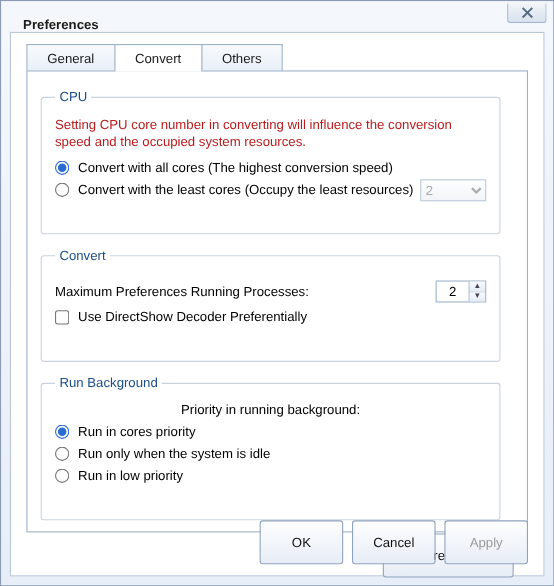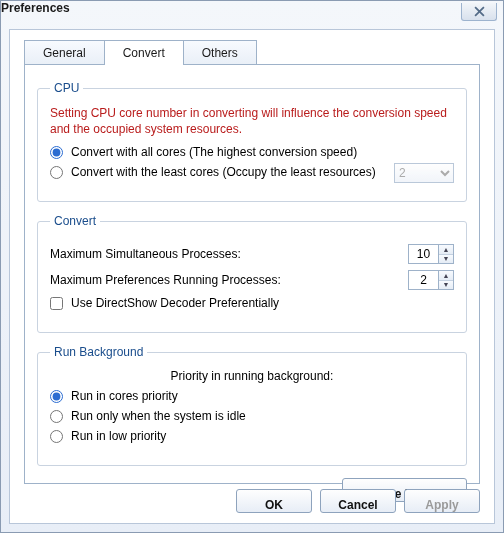--- a/index.html
+++ b/index.html
@@ -1,42 +1,42 @@
 <!DOCTYPE html>
 <html><head>
 <meta charset="utf-8">
 <style>
 * { box-sizing: border-box; font-family: "Segoe UI", Tahoma, sans-serif; font-size: 12px; }
 body { margin: 0; background: #fff; }
 .window { width: 504px; height: 533px; background: linear-gradient(#f4f7fb, #e8eef7); border: 1px solid #8a9bb2; position: relative; }
-.titlebar { height: 28px; display: flex; align-items: flex-start; padding: 0 0; }
+.titlebar { height: 28px; display: flex; align-items: flex-end; padding: 0 20px; }
 .title { font-weight: bold; color: #1a1a1a; font-size: 12px; }
 .close-btn { position: absolute; right: 6px; top: 2px; width: 36px; height: 18px; background: linear-gradient(#f2f5f9,#d8e1ed); border: 1px solid #9db3ce; border-top: none; border-radius: 0 0 3px 3px; display:flex; align-items:center; justify-content:center; color:#536b87; cursor:pointer; }
 .close-btn svg { width:11px; height:11px; }
 .client { position:absolute; left:8px; right:8px; top:28px; bottom:8px; background:#fff; border:1px solid #b8c6d9; }
 .tabstrip { display:flex; padding: 10px 14px 0 14px; gap:0; }
 .tab { padding: 5px 18px; border:1px solid #9eb2c9; border-bottom:none; background:linear-gradient(#f7fafe,#e9eff7); color:#1a1a1a; cursor:pointer; margin-right:-1px; }
 .tab.active { background:#fff; position:relative; z-index:2; }
 .tab.active::after { content:""; position:absolute; left:0; right:0; bottom:-1px; height:1px; background:#fff; }
 .tabpage { margin: 0 14px 0 14px; border:1px solid #9eb2c9; background:#fff; padding:10px 12px 14px 12px; position:relative; top:-1px; height:420px; }
-fieldset { border:1px solid #c9d3e0; border-radius:3px; margin: 6px 0 12px 0; padding: 10px 12px 16px 12px; }
+fieldset { border:1px solid #c9d3e0; border-radius:3px; margin: 6px 12px 12px 0; padding: 10px 12px 27px 12px; }
 legend { color:#1a4d8c; padding:0 4px; }
 .desc { color:#b91c1c; margin: 0 0 8px 0; line-height:1.35; }
 .radio-row, .check-row { display:flex; align-items:flex-end; gap:8px; margin: 6px 0; }
 .radio-row input, .check-row input { margin:0; accent-color:#2b6cd1; }
 .sel-wrap { display:flex; justify-content:flex-end; margin-top:-22px; margin-bottom:2px; }
 select { width:60px; height:20px; border:1px solid #9eb2c9; background:linear-gradient(#fefefe,#ecf1f8); color:#888; }
 .kv { display:flex; align-items:center; justify-content:space-between; margin:6px 0; }
 .spinner { display:flex; width:46px; border:1px solid #9eb2c9; background:#fff; }
 .spinner .val { flex:1; text-align:center; line-height:18px; }
 .spinner .arrows { width:15px; display:flex; flex-direction:column; border-left:1px solid #9eb2c9; }
 .spinner .arrows button { flex:1; border:none; background:linear-gradient(#f7fafe,#e5ecf5); font-size:7px; line-height:8px; padding:0; cursor:pointer; color:#445; }
 .spinner .arrows button:first-child { border-bottom:1px solid #c3d0e0; }
 .restore-row { display:flex; justify-content:flex-end; margin-top:2px; }
-.btn { height:24px; padding:8px 14px; border:1px solid #8ea3bd; background:linear-gradient(#fefefe,#e7edf6); border-radius:3px; cursor:pointer; color:#111;font-weight:bold; }
+.btn { height:40px; padding:8px 14px; border:1px solid #8ea3bd; background:linear-gradient(#fefefe,#e7edf6); border-radius:3px; cursor:pointer; color:#111; }
 .btn[disabled] { color:#9a9a9a; cursor:default; }
 .footer { position:absolute; right:14px; bottom:10px; display:flex; gap:8px; }
 .footer .btn { min-width:76px; }
 </style>
 </head>
 <body>
 
 <div class="window">
   <div class="titlebar">
     <span class="title">Preferences</span>
@@ -70,30 +70,20 @@
         <div class="sel-wrap">
           <select disabled="">
             <option>2</option>
           </select>
         </div>
       </fieldset>
 
       <fieldset>
         <legend>Convert</legend>
         <div class="kv">
-          <span>Maximum Simultaneous Processes:</span>
-          <div class="spinner">
-            <span class="val">10</span>
-            <span class="arrows">
-              <button>▲</button>
-              <button>▼</button>
-            </span>
-          </div>
-        </div>
-        <div class="kv">
           <span>Maximum Preferences Running Processes:</span>
           <div class="spinner">
             <span class="val">2</span>
             <span class="arrows">
               <button>▲</button>
               <button>▼</button>
             </span>
           </div>
         </div>
         <label class="check-row">

